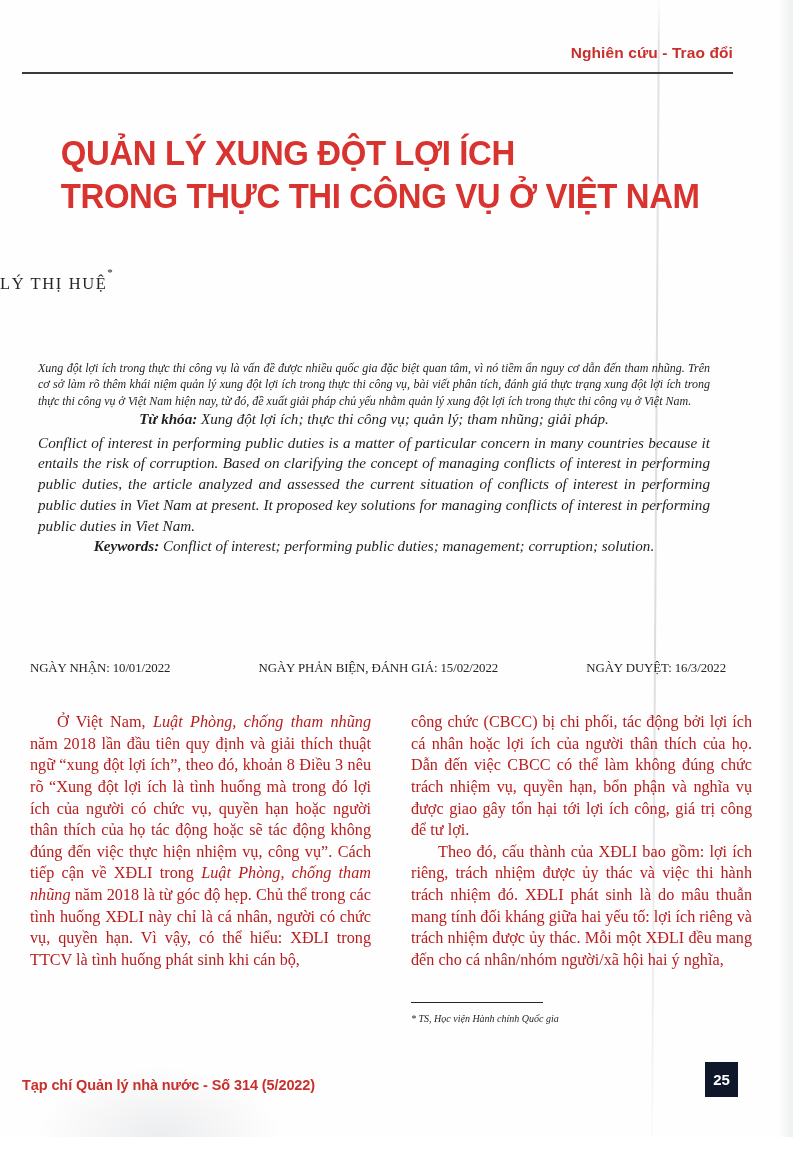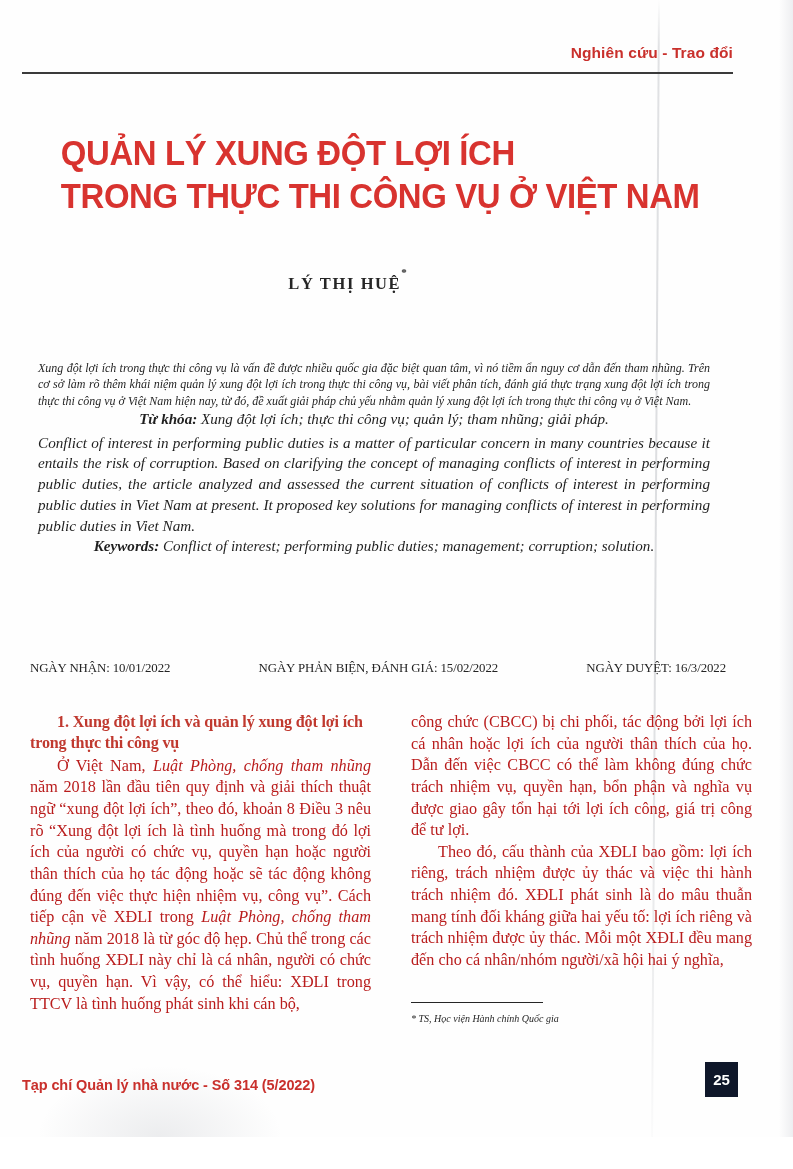--- a/index.html
+++ b/index.html
@@ -93,24 +93,24 @@
     white-space: nowrap;
     transform: scaleX(0.94);
   }
 
   
   .author {
     position: absolute;
     top: 272px;
     left: 0;
     right: 0;
-    text-align: center;
+    text-align: left;
     padding-right: 98px;
     font-family: "Liberation Serif", serif;
-    font-weight: bold;
+    font-weight: normal;
     font-size: 16.5px;
     letter-spacing: 1.6px;
     color: #262626;
   }
   .author sup {
     font-size: 11px;
     letter-spacing: 0;
     top: -0.55em;
     position: relative;
   }
@@ -274,21 +274,20 @@
 
   <div class="dates">
     <span>NGÀY NHẬN: 10/01/2022</span>
     <span>NGÀY PHẢN BIỆN, ĐÁNH GIÁ: 15/02/2022</span>
     <span>NGÀY DUYỆT: 16/3/2022</span>
   </div>
 
   <div class="columns">
 
     <div class="col">
-      <p class="sec-head">1. Xung đột lợi ích và quản lý xung đột lợi ích trong thực thi công vụ</p>
       <p class="body-p"><span>Ở Việt Nam, </span><i>Luật Phòng, chống tham nhũng</i><span> năm 2018 lần đầu tiên quy định và giải thích thuật ngữ “xung đột lợi ích”, theo đó, khoản 8 Điều 3 nêu rõ “Xung đột lợi ích là tình huống mà trong đó lợi ích của người có chức vụ, quyền hạn hoặc người thân thích của họ tác động hoặc sẽ tác động không đúng đến việc thực hiện nhiệm vụ, công vụ”. Cách tiếp cận về XĐLI trong </span><i>Luật Phòng, chống tham nhũng</i><span> năm 2018 là từ góc độ hẹp. Chủ thể trong các tình huống XĐLI này chỉ là cá nhân, người có chức vụ, quyền hạn. Vì vậy, có thể hiểu: XĐLI trong TTCV là tình huống phát sinh khi cán bộ,</span></p>
     </div>
 
     <div class="col">
       <p class="body-p" style="text-indent:0">công chức (CBCC) bị chi phối, tác động bởi lợi ích cá nhân hoặc lợi ích của người thân thích của họ. Dẫn đến việc CBCC có thể làm không đúng chức trách nhiệm vụ, quyền hạn, bổn phận và nghĩa vụ được giao gây tổn hại tới lợi ích công, giá trị công để tư lợi.</p>
       <p class="body-p">Theo đó, cấu thành của XĐLI bao gồm: lợi ích riêng, trách nhiệm được ủy thác và việc thi hành trách nhiệm đó. XĐLI phát sinh là do mâu thuẫn mang tính đối kháng giữa hai yếu tố: lợi ích riêng và trách nhiệm được ủy thác. Mỗi một XĐLI đều mang đến cho cá nhân/nhóm người/xã hội hai ý nghĩa,</p>
 
       <div class="footnote-wrap">
         <div class="footnote-rule"></div>
         <p class="footnote"><span>*</span><span class="nonital"> TS, Học viện Hành chính Quốc gia</span></p>

